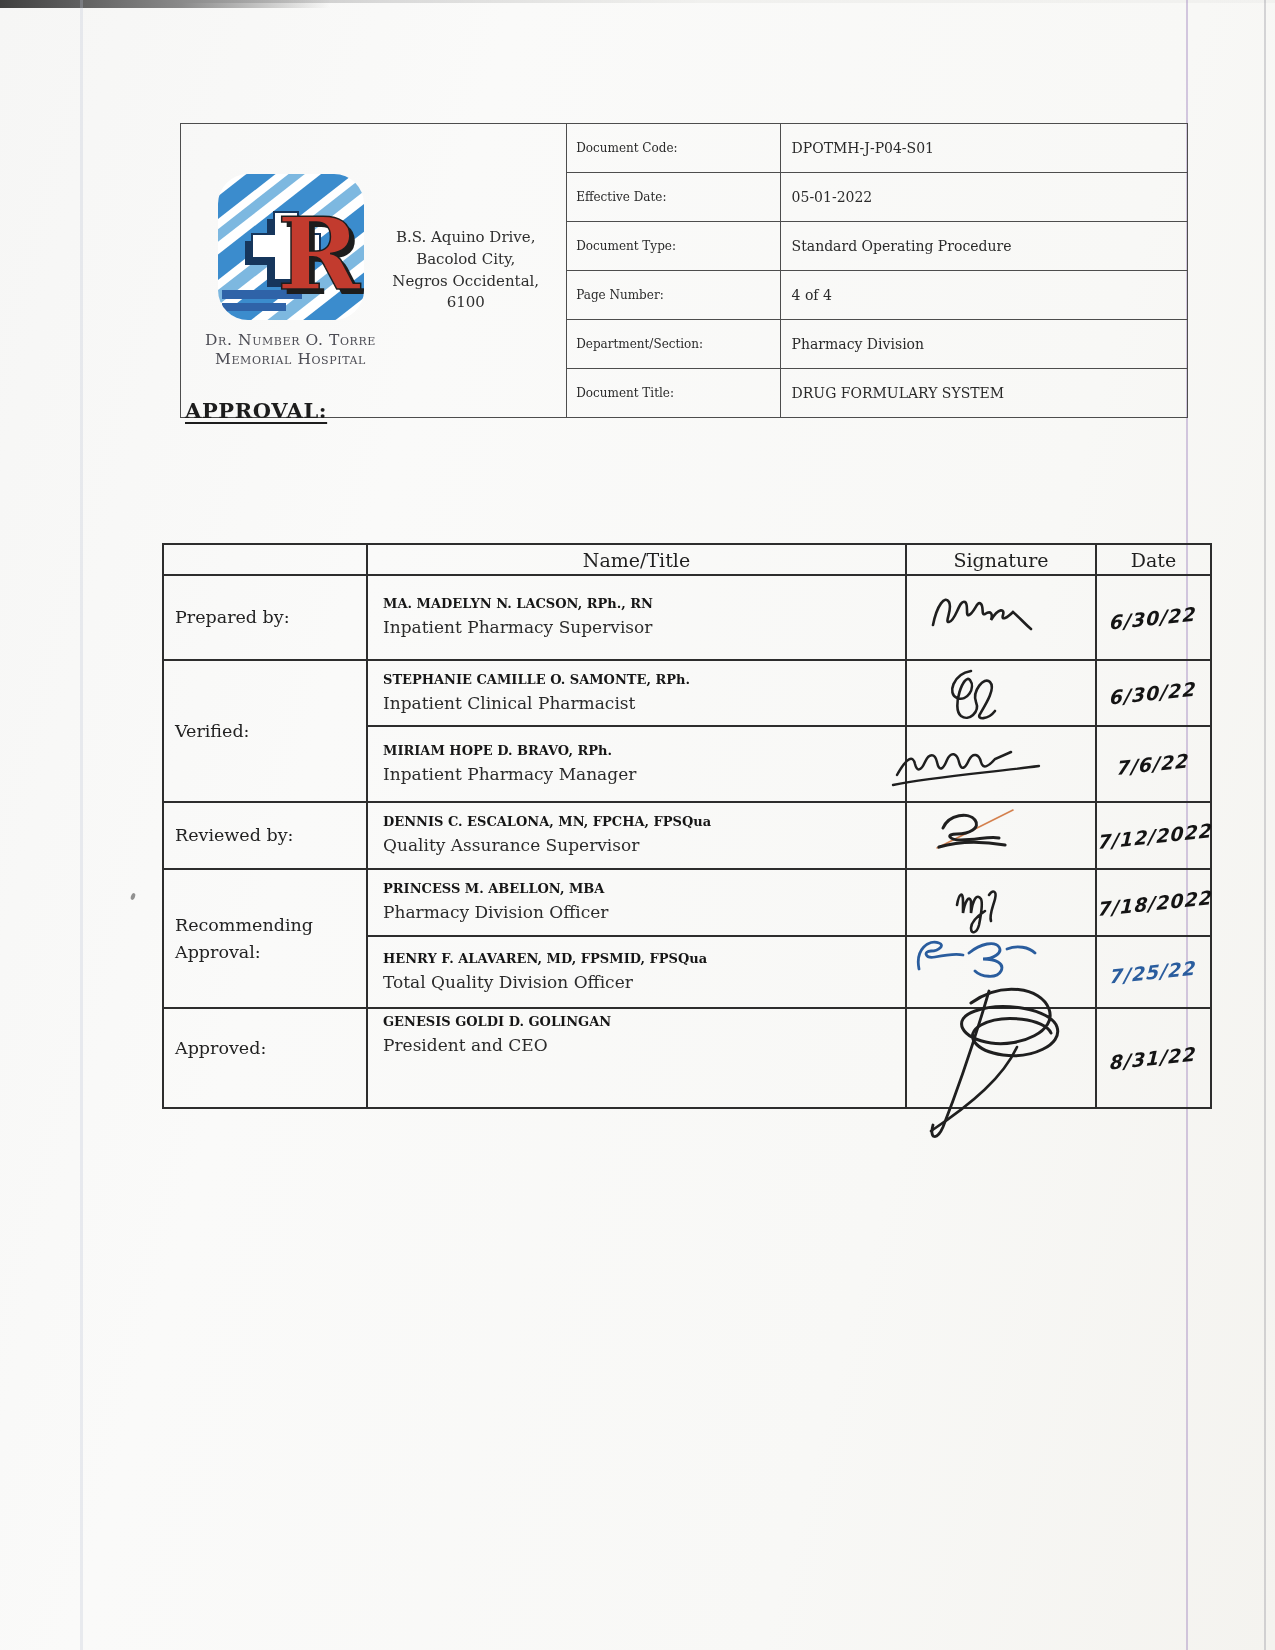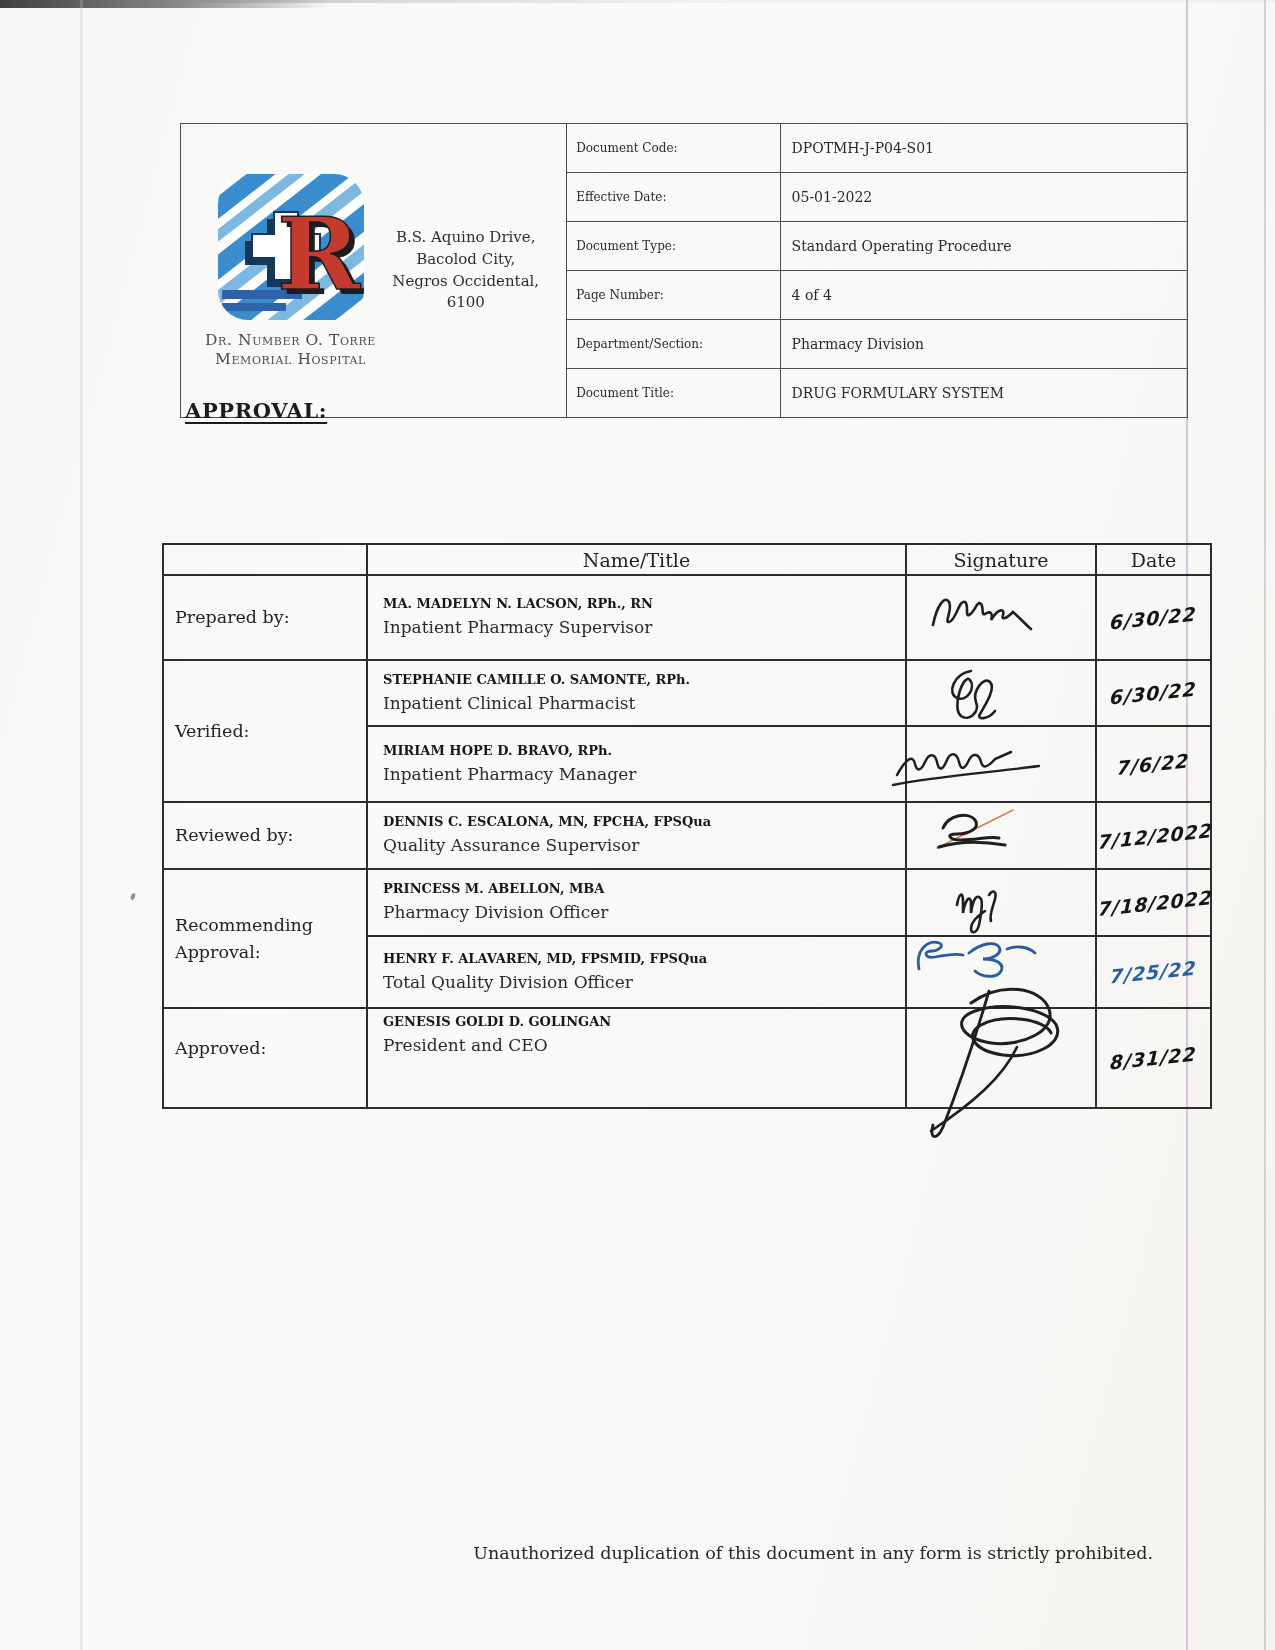--- a/index.html
+++ b/index.html
@@ -260,15 +260,14 @@
           <path d="M62 28 C92 6 132 12 140 34 C148 56 112 72 82 68 C52 64 42 44 66 36 C94 26 142 34 148 52 C154 70 122 84 94 80 C66 76 54 60 72 50 C94 38 136 44 142 58" fill="none" stroke="#1f1f1f" stroke-width="3" stroke-linecap="round"></path>
           <path d="M80 16 C70 50 56 96 34 152 C28 166 20 164 24 150" fill="none" stroke="#1f1f1f" stroke-width="2.8" stroke-linecap="round"></path>
           <path d="M108 72 C94 102 64 128 22 156" fill="none" stroke="#1f1f1f" stroke-width="2.6" stroke-linecap="round"></path>
         </svg>
       </td>
       <td class="date-cell"><span class="hw">8/31/22</span></td>
     </tr>
   </tbody>
     </table>
 
-  <div class="footer-note">Unauthorized duplication of this document in any form is strictly prohibited.</div>
 
 </div>
 
 </body></html>

